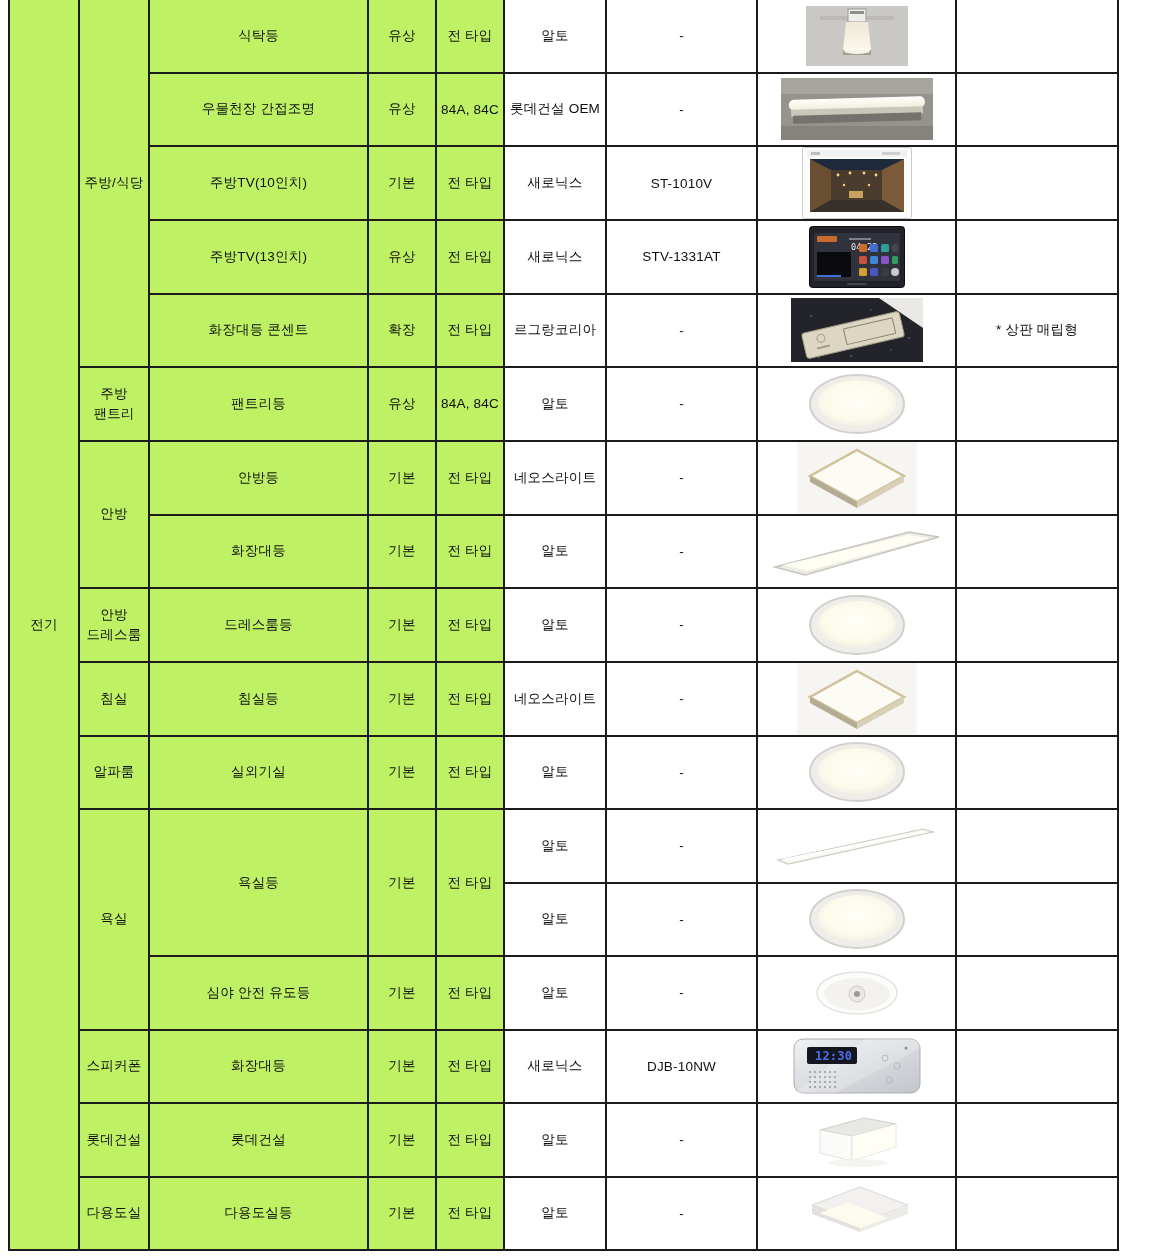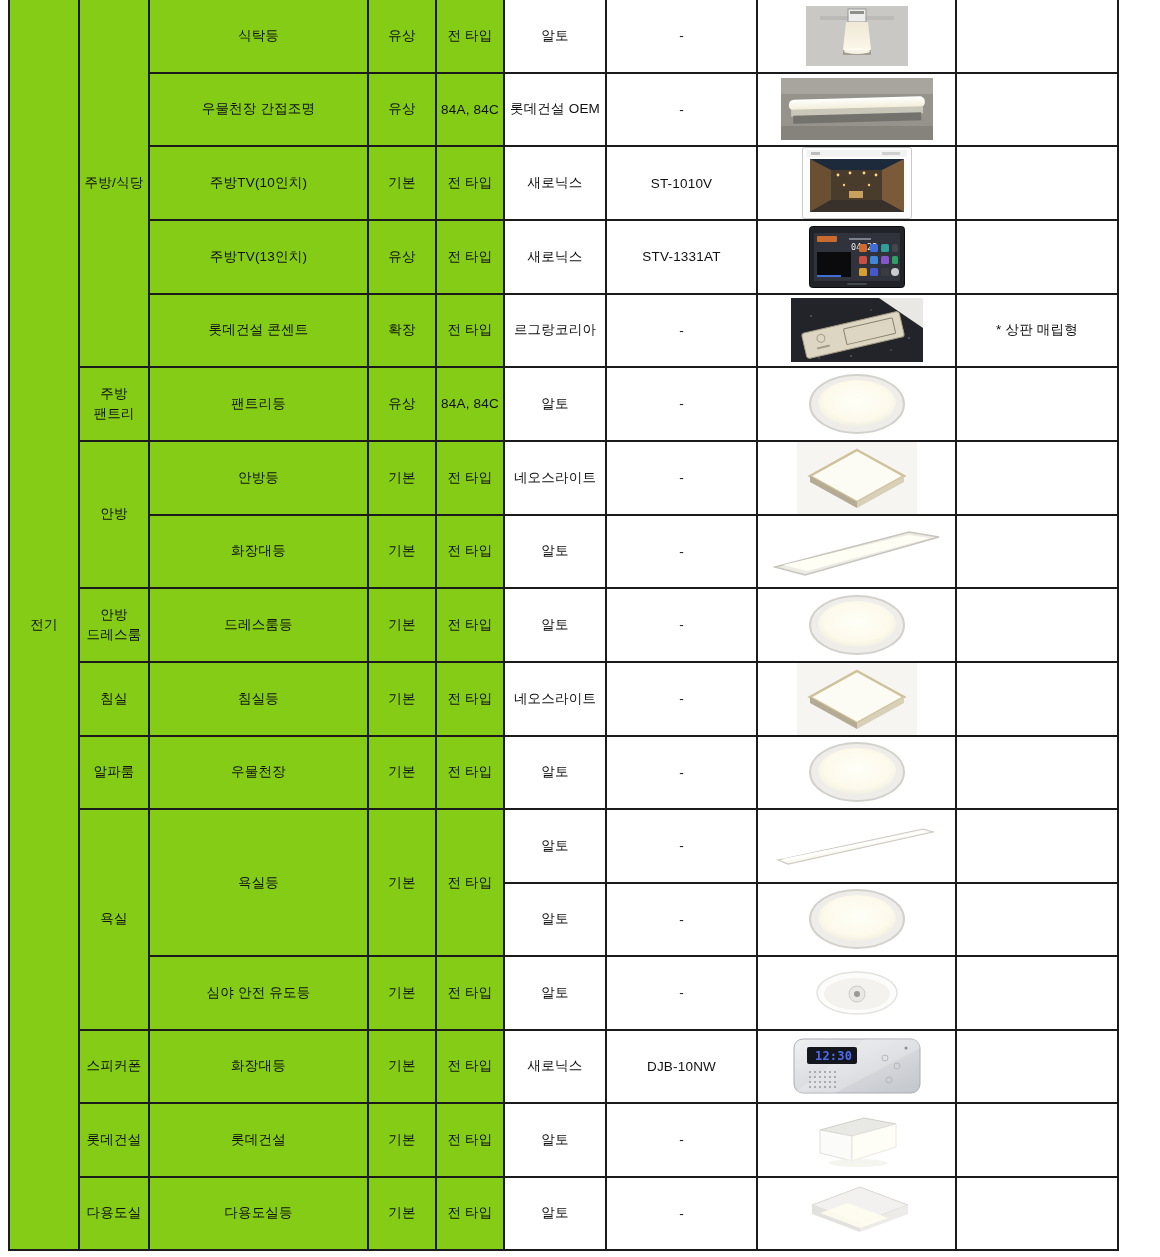--- a/index.html
+++ b/index.html
@@ -6,21 +6,21 @@
   body { width:1160px; height:1257px; font-family:"Liberation Sans","DejaVu Sans",sans-serif; }
   .sheet { position:relative; width:1160px; height:1257px; overflow:hidden; background:#ffffff; }
   table.spec { position:absolute; left:8px; top:-2px; border-collapse:collapse; table-layout:fixed; }
   table.spec td {
     border:2px solid #1b1b1b;
     text-align:center; vertical-align:middle;
     font-size:13.5px; color:#101010; letter-spacing:0.2px;
     padding:0; overflow:hidden;
   }
   table.spec tr { height:73.5px; }
-  .g { background:#84cc16; }
+  .g { background:#bef264; }
   .w { background:#ffffff; }
   td.note-cell { text-align:left; padding-left:13px; }
   .two-line { white-space:pre-line; line-height:1.5;margin-top:15px; }
   svg { display:block; margin:0 auto; }
   .defs-holder { position:absolute; width:0; height:0; overflow:hidden; }
 </style>
 </head>
 <body>
 
 <div class="sheet">
@@ -161,21 +161,21 @@
               <rect x="61" y="42" width="8" height="8" rx="1.5" fill="#4558c9"></rect>
               <rect x="72" y="42" width="8" height="8" rx="1.5" fill="#3a3b41"></rect>
               <circle cx="86" cy="46" r="4" fill="#c9cbd2"></circle>
           <rect x="38" y="57" width="20" height="2" rx="1" fill="#45474f"></rect>
         </svg>
       </td>
       <td class="w note-cell"></td>
     </tr>
 
     <tr>
-      <td class="g">롯데건설 콘센트</td>
+      <td class="g">화장대등 콘센트</td>
       <td class="g">확장</td>
       <td class="g">전 타입</td>
       <td class="w">르그랑코리아</td>
       <td class="w">-</td>
       <td class="w">
         <svg width="132" height="64" viewBox="0 0 132 64">
           <rect width="132" height="64" fill="#232429"></rect>
           <polygon points="88,0 132,0 132,30" fill="#e9e8e5"></polygon>
           <circle cx="20" cy="18" r="1" fill="#5a5b63"></circle>
               <circle cx="38" cy="50" r="1" fill="#5a5b63"></circle>
@@ -278,21 +278,21 @@
           <polygon points="60,8 107,34 60,60 13,34" fill="#fdfcf4" stroke="#cfc29b" stroke-width="2.5"></polygon>
           <polygon points="13,34 60,60 60,66 13,40" fill="#b3ab94"></polygon>
           <polygon points="60,60 107,34 107,40 60,66" fill="#d8d0b8"></polygon>
         </svg>
       </td>
       <td class="w note-cell"></td>
     </tr>
 
     <tr>
       <td class="g">알파룸</td>
-      <td class="g">우물천장</td>
+      <td class="g">실외기실</td>
       <td class="g">기본</td>
       <td class="g">전 타입</td>
       <td class="w">알토</td>
       <td class="w">-</td>
       <td class="w">
         <svg width="104" height="66" viewBox="0 0 104 66">
           <ellipse cx="52" cy="33" rx="47" ry="29" fill="#eeede9"></ellipse>
           <ellipse cx="52" cy="33" rx="47" ry="29" fill="none" stroke="#d2d1cc" stroke-width="2"></ellipse>
           <ellipse cx="52" cy="32" rx="39" ry="23" fill="url(#ringGlow)"></ellipse>
         </svg>

